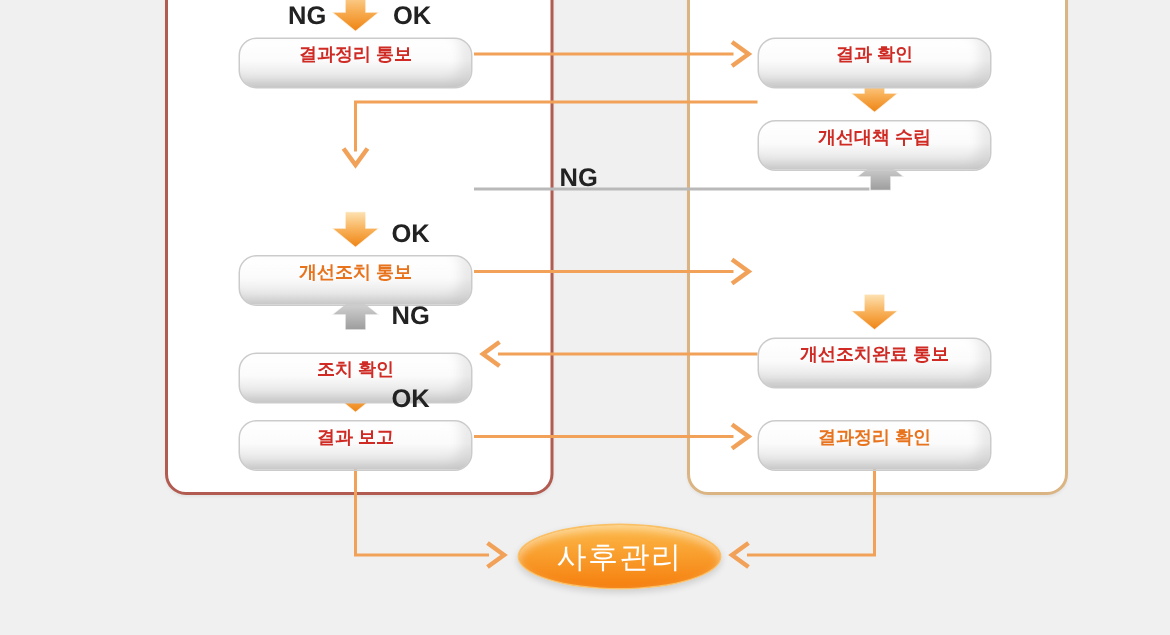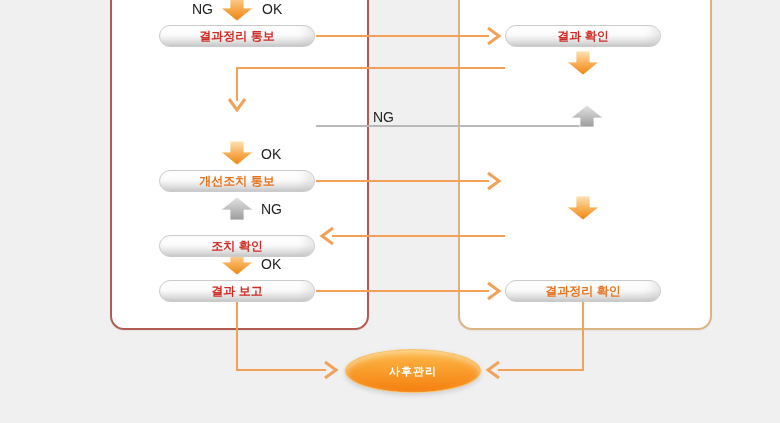--- a/index.html
+++ b/index.html
@@ -6,34 +6,34 @@
   .stage{
     position:relative;width:780px;height:423px;overflow:hidden;
     background:var(--page-bg,#f0f0f0);
     font-family:"Liberation Sans","DejaVu Sans",sans-serif;
   }
   .panel{position:absolute;background:var(--panel-bg,#fff);border-radius:14px;box-shadow:0 1px 2px rgba(0,0,0,.05);}
   .panel.left{left:110px;top:-40px;width:255px;height:366px;border:2px solid var(--left-panel-border,#b25b50);}
   .panel.right{left:458px;top:-40px;width:250px;height:366px;border:2px solid var(--right-panel-border,#dbb483);}
   svg.overlay{position:absolute;left:0;top:0;pointer-events:none;}
   .btn{
-    position:absolute;width:156px;height:22px;box-sizing:border-box;
+    position:absolute;width:156px;height:34px;box-sizing:border-box;
     border-radius:12px;border:1px solid #cbcbcb;
     background:linear-gradient(180deg,#ffffff 0%,#fbfbfb 45%,#e7e7e7 80%,#d6d6d6 100%);
     box-shadow:inset -7px -4px 8px rgba(0,0,0,0.08);
     text-align:center;line-height:20px;font-size:12px;font-weight:bold;
   }
   .btn.red{color:var(--btn-text-red,#cf2b24);}
   .btn.orange{color:var(--btn-text-orange,#e8731d);}
-  .lbl{position:absolute;font-size:14px;font-weight:normal;color:var(--label-dark,#222);}
+  .lbl{position:absolute;font-size:17px;font-weight:bold;color:var(--label-dark,#222);}
   .end-node{
     position:absolute;left:345px;top:349px;width:134px;height:42px;border-radius:50%;
     background:linear-gradient(180deg,var(--end-fill-top,#fcba4a),var(--end-fill-bottom,#f57f0e));
     border:1px solid #f9c067;color:var(--end-text,#fff);
-    font-size:11px;font-weight:bold;letter-spacing:1px;
+    font-size:20px;font-weight:normal;letter-spacing:1px;
     display:flex;align-items:center;justify-content:center;
     box-shadow:inset 0 3px 6px rgba(255,255,255,.45),0 2px 5px rgba(0,0,0,.15);
   }
 </style>
 </head>
 <body>
 
 <div class="stage">
 
   <div class="panel left"></div>
@@ -83,20 +83,22 @@
       <polygon points="576,196 590,196 590,207 599,207 583,220 567,207 576,207" fill="url(#gOr)"></polygon>
     </g>
   </svg>
 
   <div class="btn red" style="left:159px;top:25px">결과정리 통보</div>
   <div class="btn orange" style="left:159px;top:170px">개선조치 통보</div>
   <div class="btn red" style="left:159px;top:235px">조치 확인</div>
   <div class="btn red" style="left:159px;top:280px">결과 보고</div>
 
   <div class="btn red" style="left:505px;top:25px">결과 확인</div>
+  <div class="btn red" style="left:505px;top:80px">개선대책 수립</div>
+  <div class="btn red" style="left:505px;top:225px">개선조치완료 통보</div>
   <div class="btn orange" style="left:505px;top:280px">결과정리 확인</div>
 
   <span class="lbl" style="left:192px;top:1px">NG</span>
   <span class="lbl" style="left:262px;top:1px">OK</span>
   <span class="lbl" style="left:261px;top:146px">OK</span>
   <span class="lbl" style="left:261px;top:201px">NG</span>
   <span class="lbl" style="left:261px;top:256px">OK</span>
   <span class="lbl" style="left:373px;top:109px">NG</span>
 
   <div class="end-node">사후관리</div>

